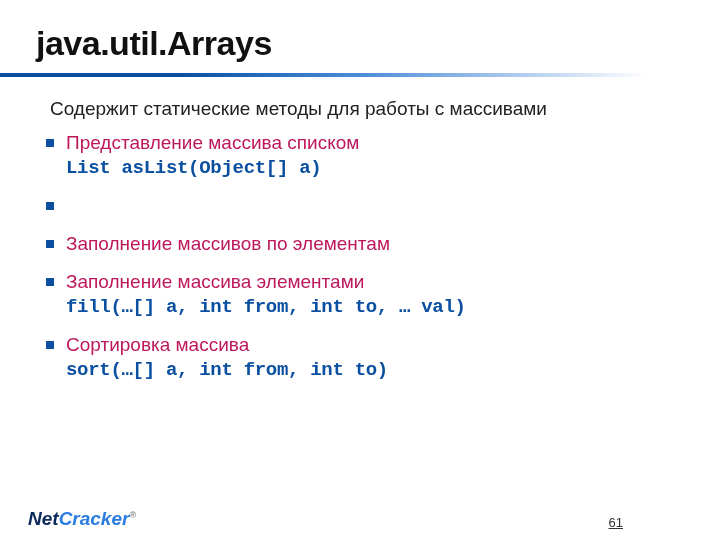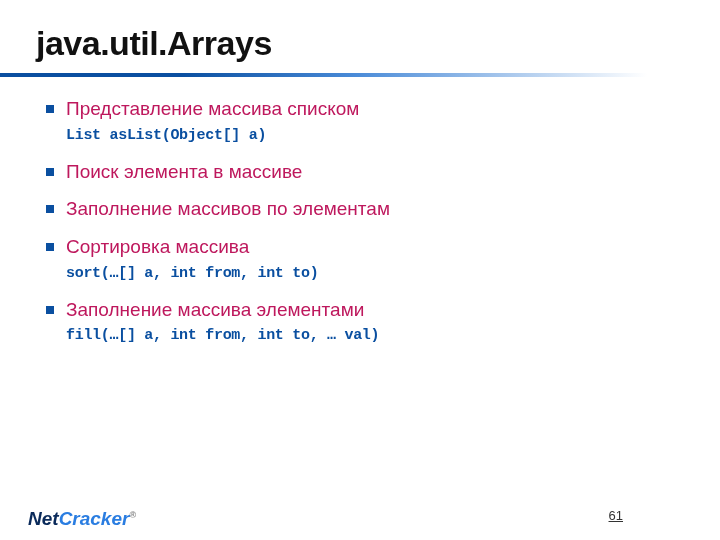--- a/index.html
+++ b/index.html
@@ -51,30 +51,30 @@
     top: 8px;
     width: 8px;
     height: 8px;
     background: #0a4fa0;
   }
   .desc { color: #be185d; }
   .code {
     font-family: "Courier New", Courier, monospace;
     font-weight: bold;
     color: #0a4fa0;
-    font-size: 15px;
+    font-size: 19px;
     letter-spacing: -0.3px;
   }
   .footer {
     position: absolute;
     left: 0; right: 0; bottom: 10px;
     padding: 0 24px 0 28px;
     display: flex;
     justify-content: space-between;
-    align-items: flex-start;
+    align-items: flex-end;
   }
   .logo {
     font-family: Arial, sans-serif;
     font-weight: bold;
     font-size: 19px;
     color: #0a2a5a;
     font-style: italic;
     position: relative;
   }
   .logo .crack { color: #2a7de1; font-style: italic; }
@@ -82,38 +82,39 @@
   .pagenum { font-size: 13px; color: #333; text-decoration: underline; }
 </style>
 </head>
 <body>
 
 <div class="slide">
   <h1 class="title">java.util.Arrays</h1>
   <div class="rule"></div>
 
   <div class="content">
+    <p class="intro">Содержит статические методы для работы с массивами</p>
     <ul class="items">
       <li>
         <span class="desc">Представление массива списком</span><br>
         <span class="code">List asList(Object[] a)</span>
       </li>
       <li>
-        <span class="desc">Поиск элемента в массиве</span><br>
+        <br>
       </li>
       <li>
         <span class="desc">Заполнение массивов по элементам</span><br>
       </li>
       <li>
+        <span class="desc">Заполнение массива элементами</span><br>
+        <span class="code">fill(…[] a, int from, int to, … val)</span>
+      </li>
+      <li>
         <span class="desc">Сортировка массива</span><br>
         <span class="code">sort(…[] a, int from, int to)</span>
-      </li>
-      <li>
-        <span class="desc">Заполнение массива элементами</span><br>
-        <span class="code">fill(…[] a, int from, int to, … val)</span>
       </li>
     </ul>
   </div>
 
   <div class="footer">
     <div class="logo">
       <span>Net</span><span class="crack">Cracker</span><span class="reg">®</span>
     </div>
     <div class="pagenum">61</div>
   </div>

